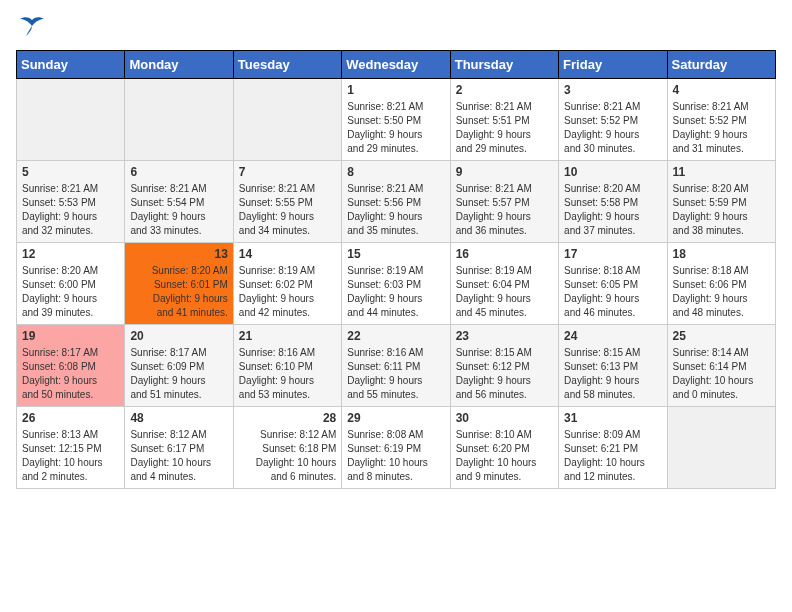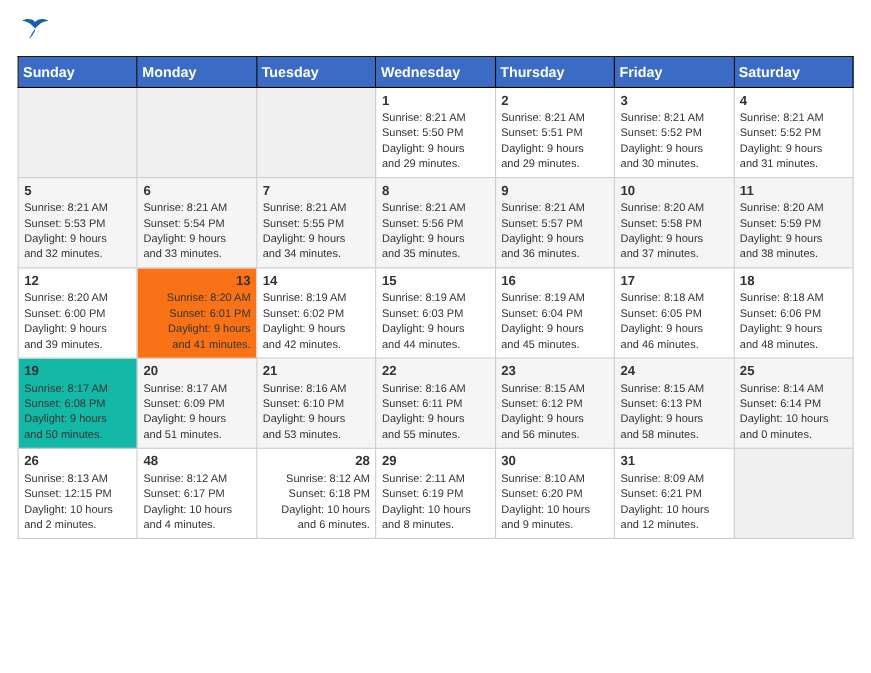--- a/index.html
+++ b/index.html
@@ -256,21 +256,21 @@
         </td>
         <td style="background: rgb(255, 255, 255);">
           <div class="day-number">18</div>
           <div class="day-info" style="white-space: pre-line;">Sunrise: 8:18 AM
 Sunset: 6:06 PM
 Daylight: 9 hours
 and 48 minutes.</div>
         </td>
       </tr>
       <tr>
-        <td style="background: #14b8a6;">
+        <td style="background: #fca5a5;">
           <div class="day-number">19</div>
           <div class="day-info" style="white-space: pre-line;">Sunrise: 8:17 AM
 Sunset: 6:08 PM
 Daylight: 9 hours
 and 50 minutes.</div>
         </td>
         <td style="background: rgb(245, 245, 245);">
           <div class="day-number">20</div>
           <div class="day-info" style="white-space: pre-line;">Sunrise: 8:17 AM
 Sunset: 6:09 PM
@@ -330,21 +330,21 @@
         </td>
         <td style="background: rgb(255, 255, 255); text-align: right;">
           <div class="day-number">28</div>
           <div class="day-info" style="white-space: pre-line;">Sunrise: 8:12 AM
 Sunset: 6:18 PM
 Daylight: 10 hours
 and 6 minutes.</div>
         </td>
         <td style="background: rgb(255, 255, 255);">
           <div class="day-number">29</div>
-          <div class="day-info" style="white-space: pre-line;">Sunrise: 2:11 AM
+          <div class="day-info" style="white-space: pre-line;">Sunrise: 8:08 AM
 Sunset: 6:19 PM
 Daylight: 10 hours
 and 8 minutes.</div>
         </td>
         <td style="background: rgb(255, 255, 255);">
           <div class="day-number">30</div>
           <div class="day-info" style="white-space: pre-line;">Sunrise: 8:10 AM
 Sunset: 6:20 PM
 Daylight: 10 hours
 and 9 minutes.</div>

